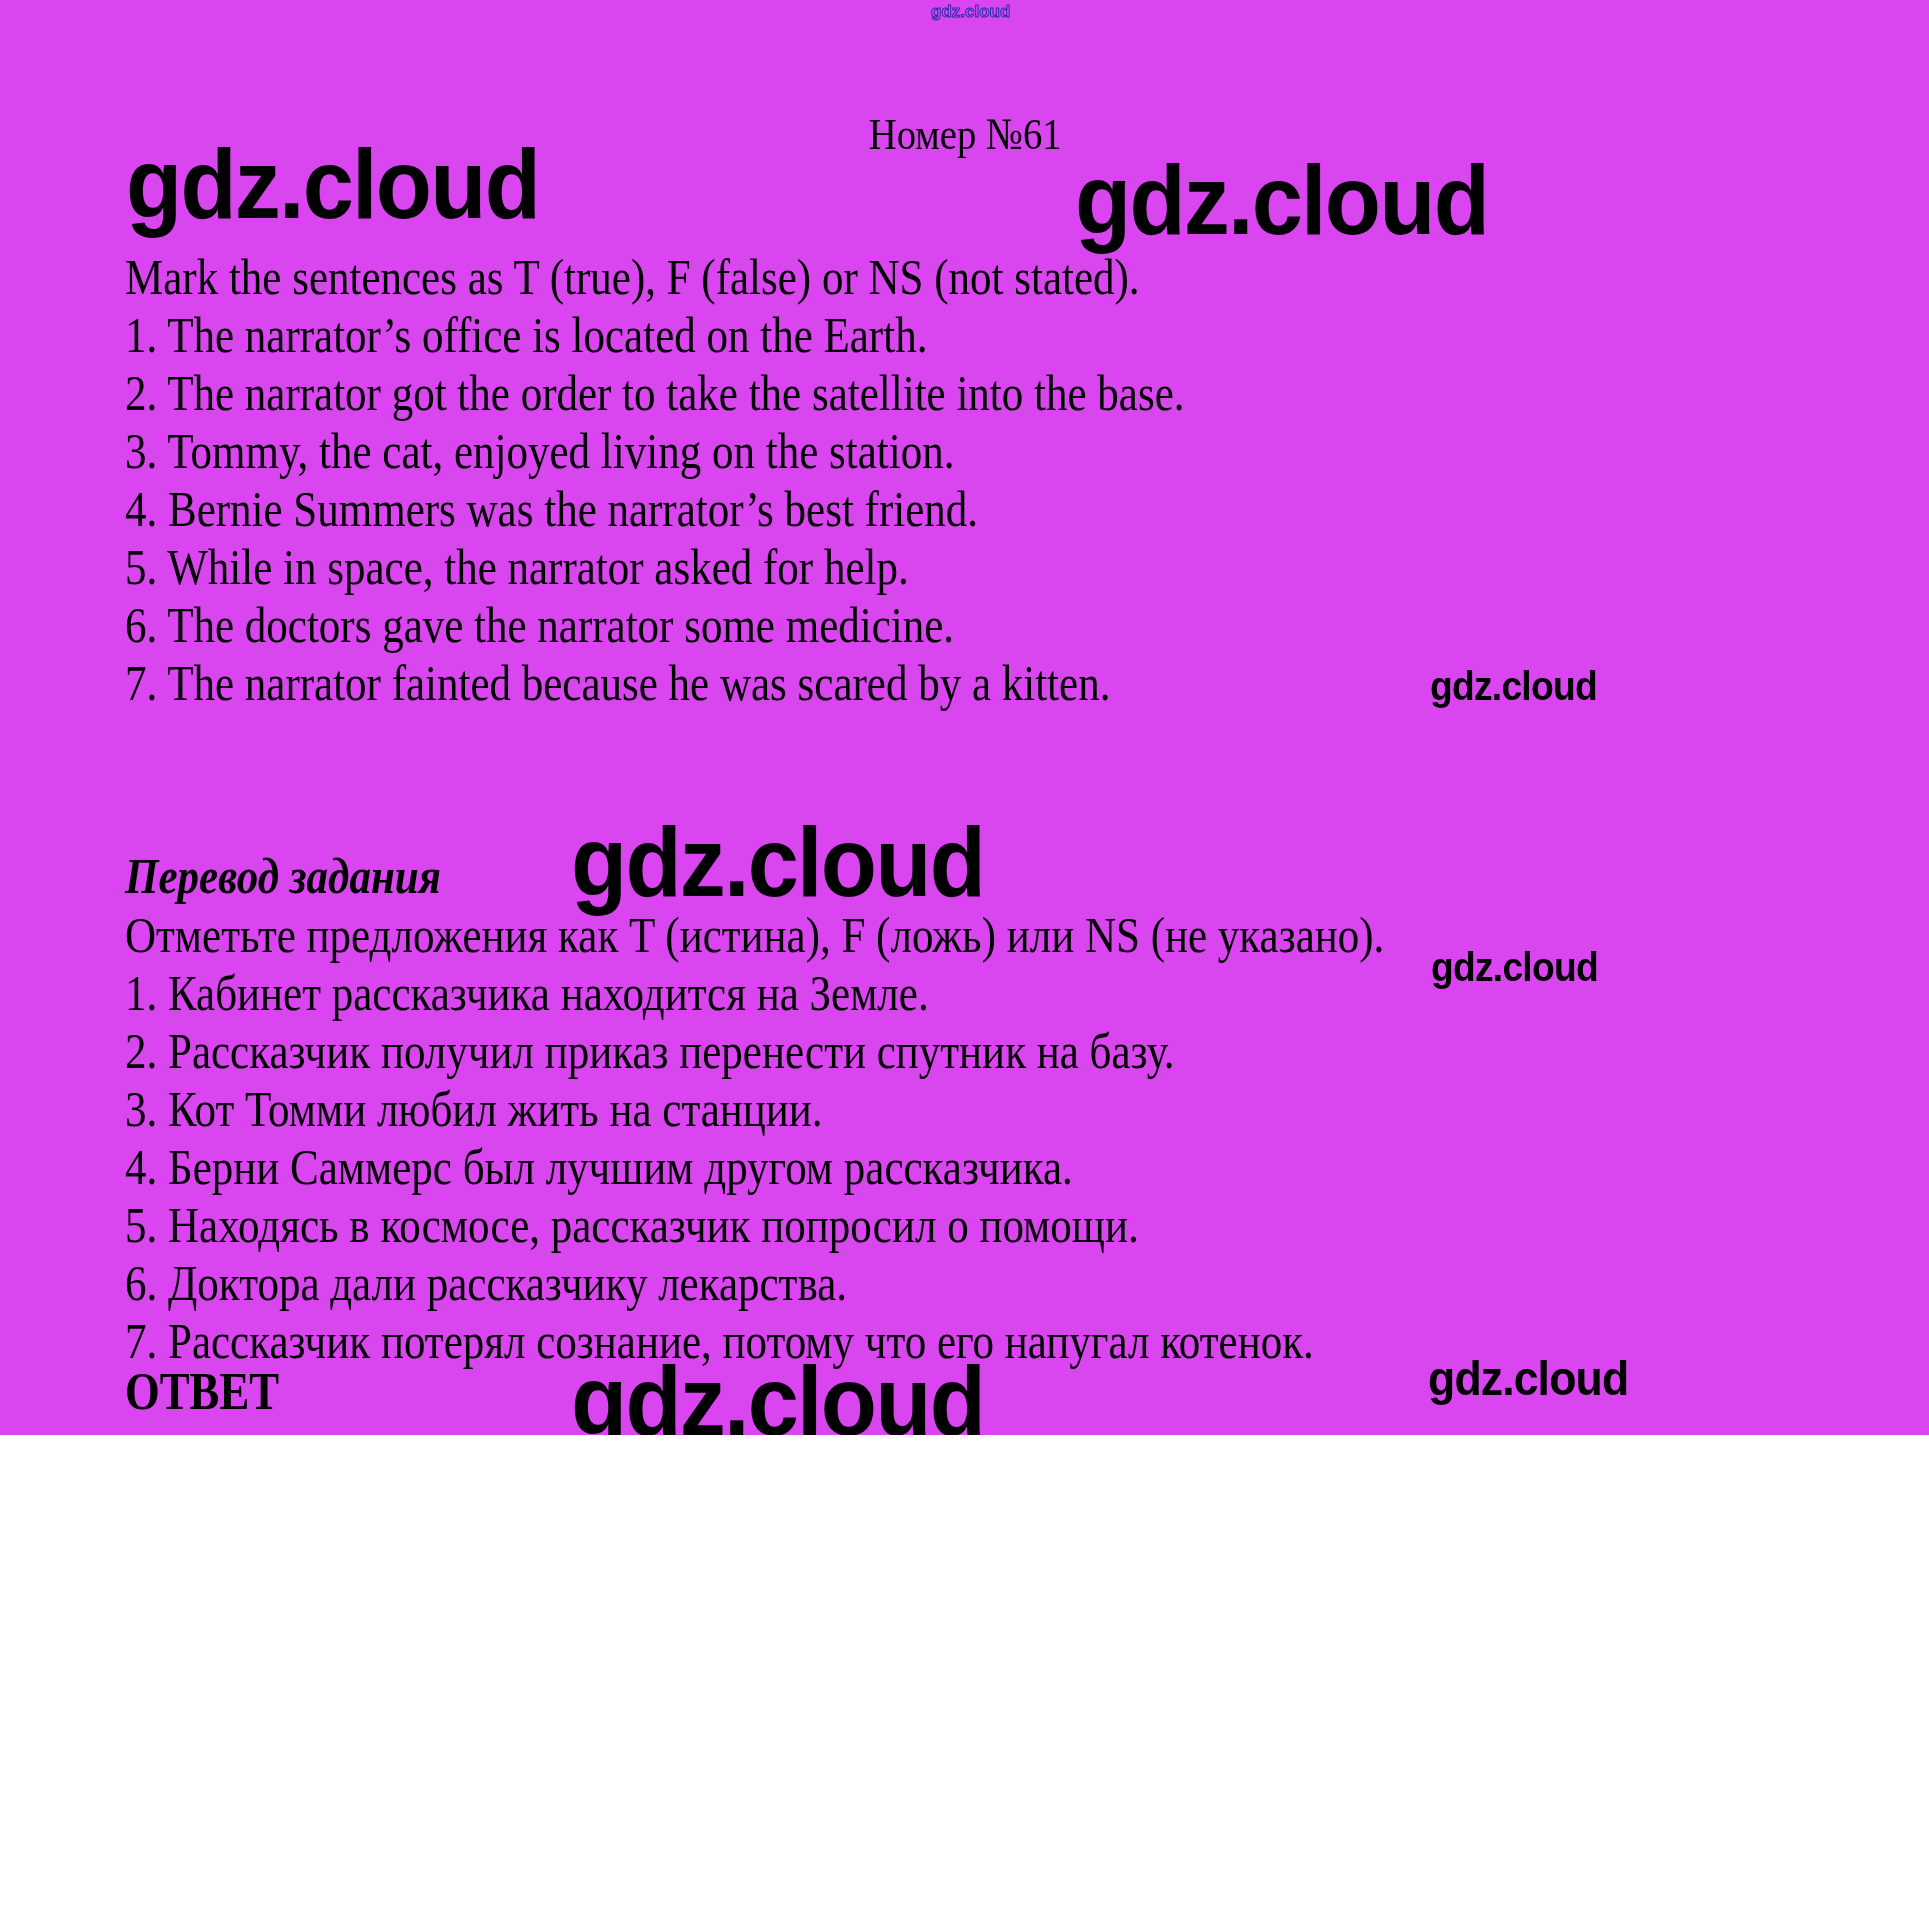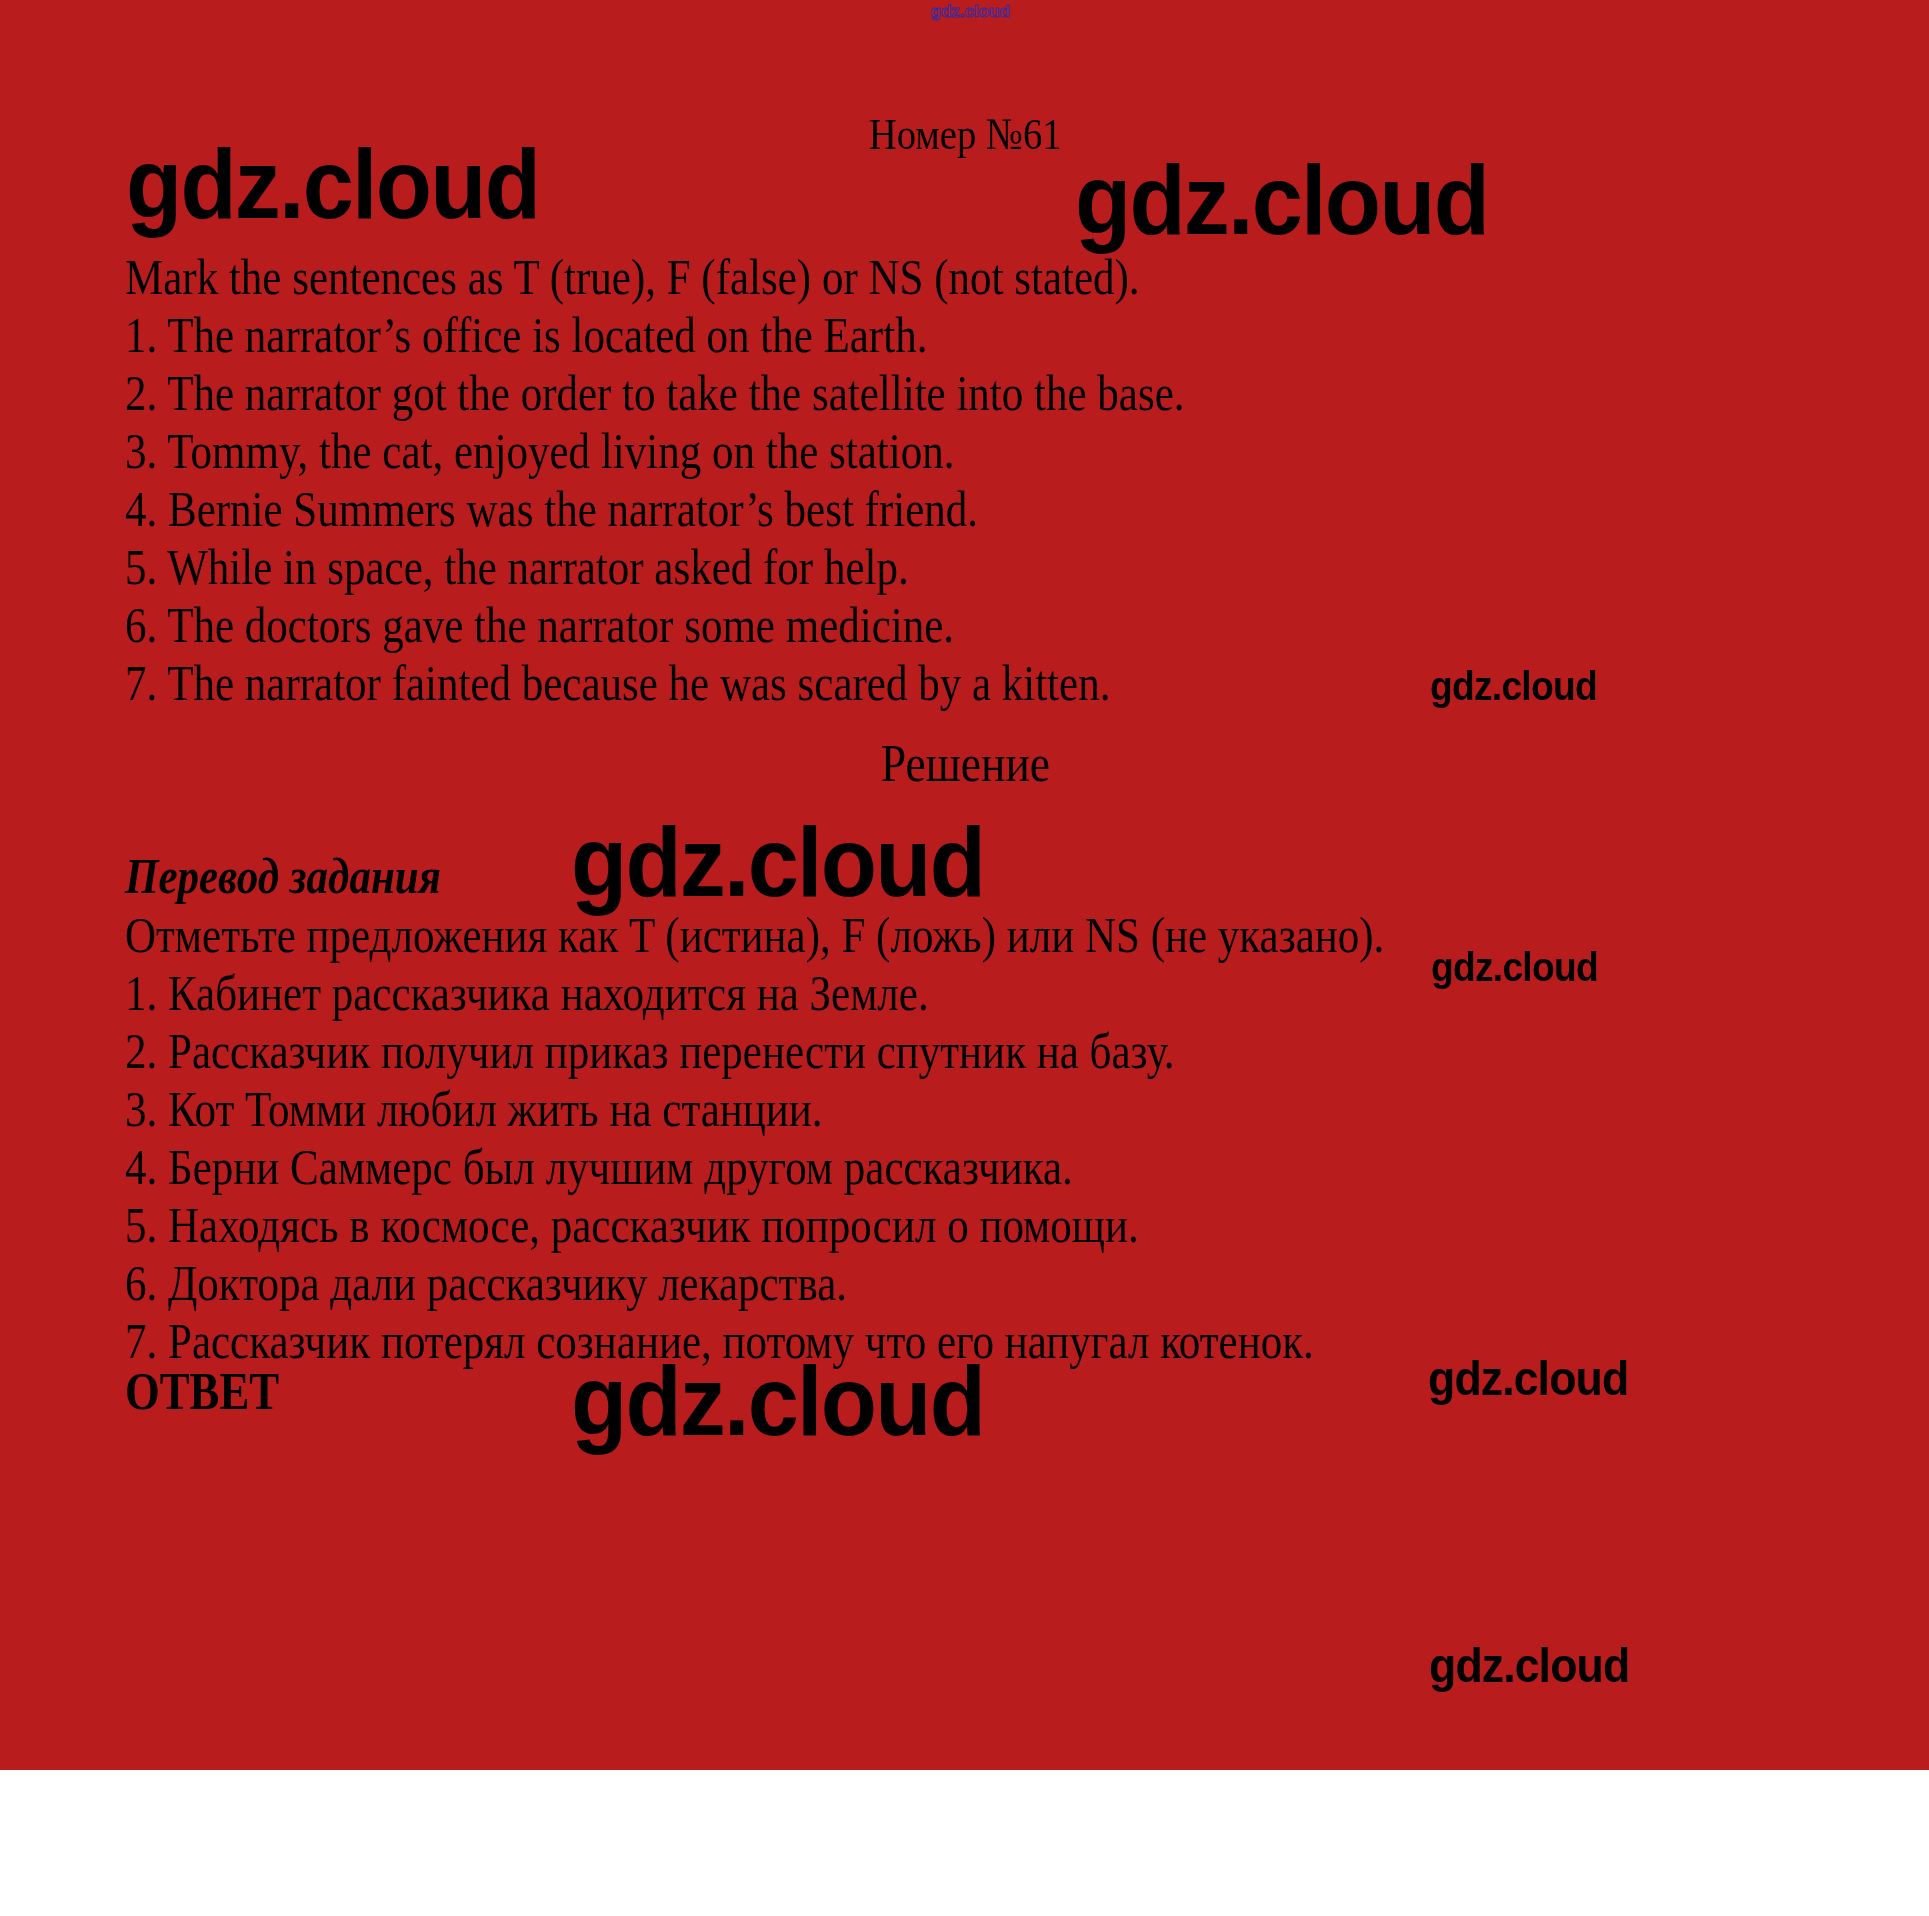--- a/index.html
+++ b/index.html
@@ -1,19 +1,19 @@
 <!DOCTYPE html>
 <html style="font-size:13.8px"><head>
 <meta charset="utf-8">
 <style>
   html,body { margin:0; padding:0; background:#ffffff; }
   .page {
     position:relative;
-    width:1930px; height:1770px;
-    background:#b91c1c;
+    width:1930px; height:1435px;
+    background:#d946ef;
     overflow:hidden;
     font-family:"Liberation Serif", serif;
     color:#000;
   }
   
   .wm {
     position:absolute;
     font-family:"Liberation Sans", sans-serif;
     font-weight:bold;
     letter-spacing:-0.02em;
@@ -108,23 +108,20 @@
     <div class="line">Mark the sentences as T (true), F (false) or NS (not stated).</div>
     <div class="line">1. The narrator’s office is located on the Earth.</div>
     <div class="line">2. The narrator got the order to take the satellite into the base.</div>
     <div class="line">3. Tommy, the cat, enjoyed living on the station.</div>
     <div class="line">4. Bernie Summers was the narrator’s best friend.</div>
     <div class="line">5. While in space, the narrator asked for help.</div>
     <div class="line">6. The doctors gave the narrator some medicine.</div>
     <div class="line">7. The narrator fainted because he was scared by a kitten.</div>
   </div>
 
-  <div class="center-head solution-head">
-    <span>Решение</span>
-  </div>
 
   <div class="block perevod-head">Перевод задания</div>
 
   <div class="block ru-block">
     <div class="line">Отметьте предложения как T (истина), F (ложь) или NS (не указано).</div>
     <div class="line">1. Кабинет рассказчика находится на Земле.</div>
     <div class="line">2. Рассказчик получил приказ перенести спутник на базу.</div>
     <div class="line">3. Кот Томми любил жить на станции.</div>
     <div class="line">4. Берни Саммерс был лучшим другом рассказчика.</div>
     <div class="line">5. Находясь в космосе, рассказчик попросил о помощи.</div>

